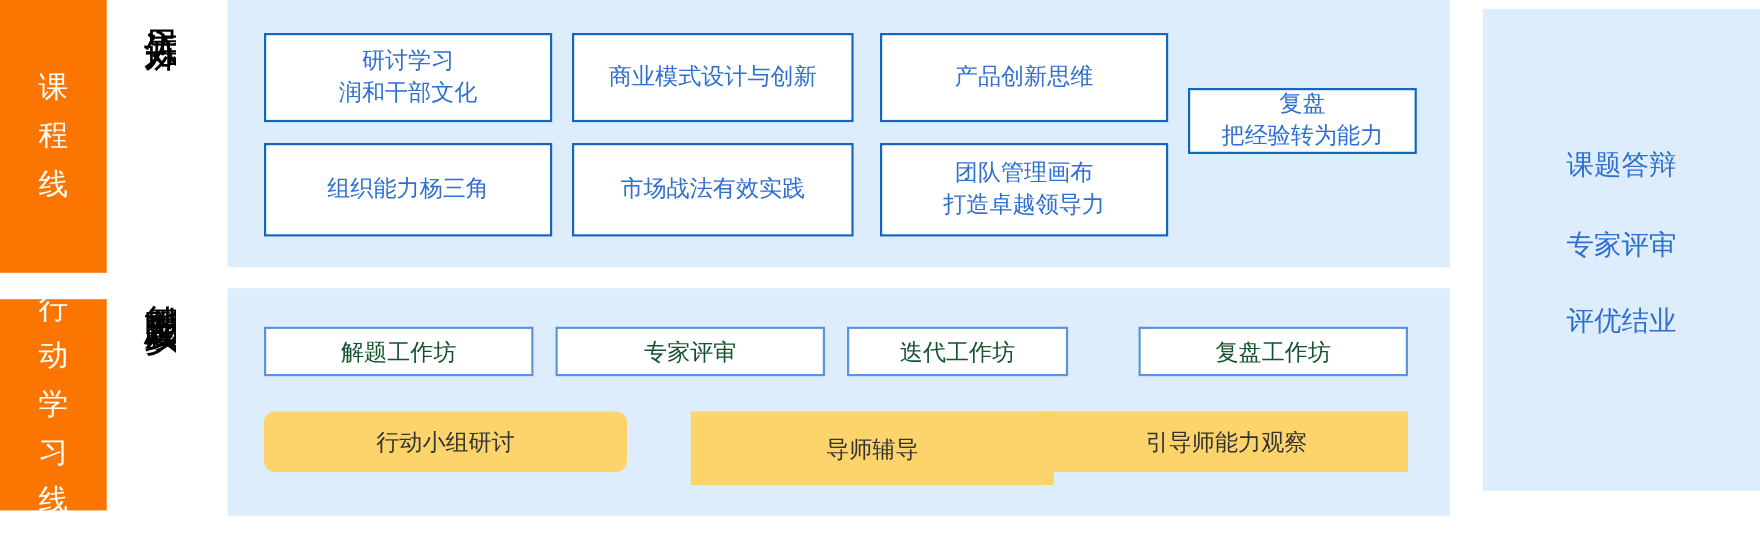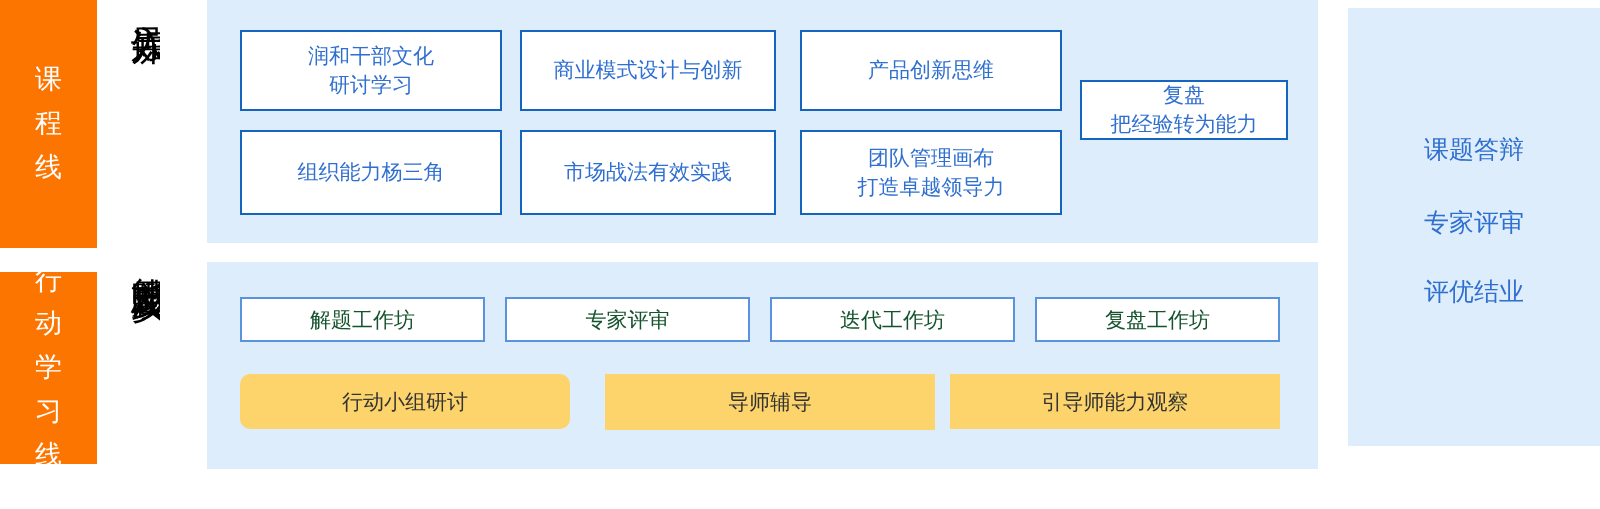--- a/index.html
+++ b/index.html
@@ -88,37 +88,37 @@
     color:#14532d;
     display:flex;
     align-items:center;
     justify-content:center;
     text-align:center;
     font-size:21px;
     box-sizing:border-box;
   }
   #box-w1{left:240px;top:297px;width:245px;height:45px;}
   #box-w2{left:505px;top:297px;width:245px;height:45px;}
-  #box-w3{left:770px;top:297px;width:245px;height:45px;}
+  #box-w3{left:770px;top:297px;width:201px;height:45px;}
   #box-w4{left:1035px;top:297px;width:245px;height:45px;}
 
   
   .ybox{
     position:absolute;
     background:#fcd46b;
     color:#333333;
     display:flex;
     align-items:center;
     justify-content:center;
     text-align:center;
     font-size:21px;
     box-sizing:border-box;
   }
   #box-y1{left:240px;top:374px;width:330px;height:55px;border-radius:10px;}
-  #box-y2{left:605px;top:374px;width:330px;height:56px;}
+  #box-y2{left:628px;top:374px;width:330px;height:67px;}
   #box-y3{left:950px;top:374px;width:330px;height:55px;}
 
   
   .assess-item{
     position:absolute;
     color:#2f6fd0;
     font-size:25px;
     text-align:center;
     width:252px;
     left:1348px;
@@ -147,22 +147,22 @@
     <span>线</span>
   </div>
 
   <div class="phase-vert" id="phase-knowledge">知识导入</div>
   <div class="phase-vert" id="phase-practice">实践反思赋能</div>
 
   <div class="panel" id="panel-course"></div>
 
   <div class="box" id="box-c1">
     <div>
+      <span class="ln">研讨学习</span>
       <span class="ln">润和干部文化</span>
-      <span class="ln">研讨学习</span>
     </div>
   </div>
 
   <div class="box" id="box-c2">
     <div>
       <span class="ln">商业模式设计与创新</span>
     </div>
   </div>
 
   <div class="box" id="box-c3">

